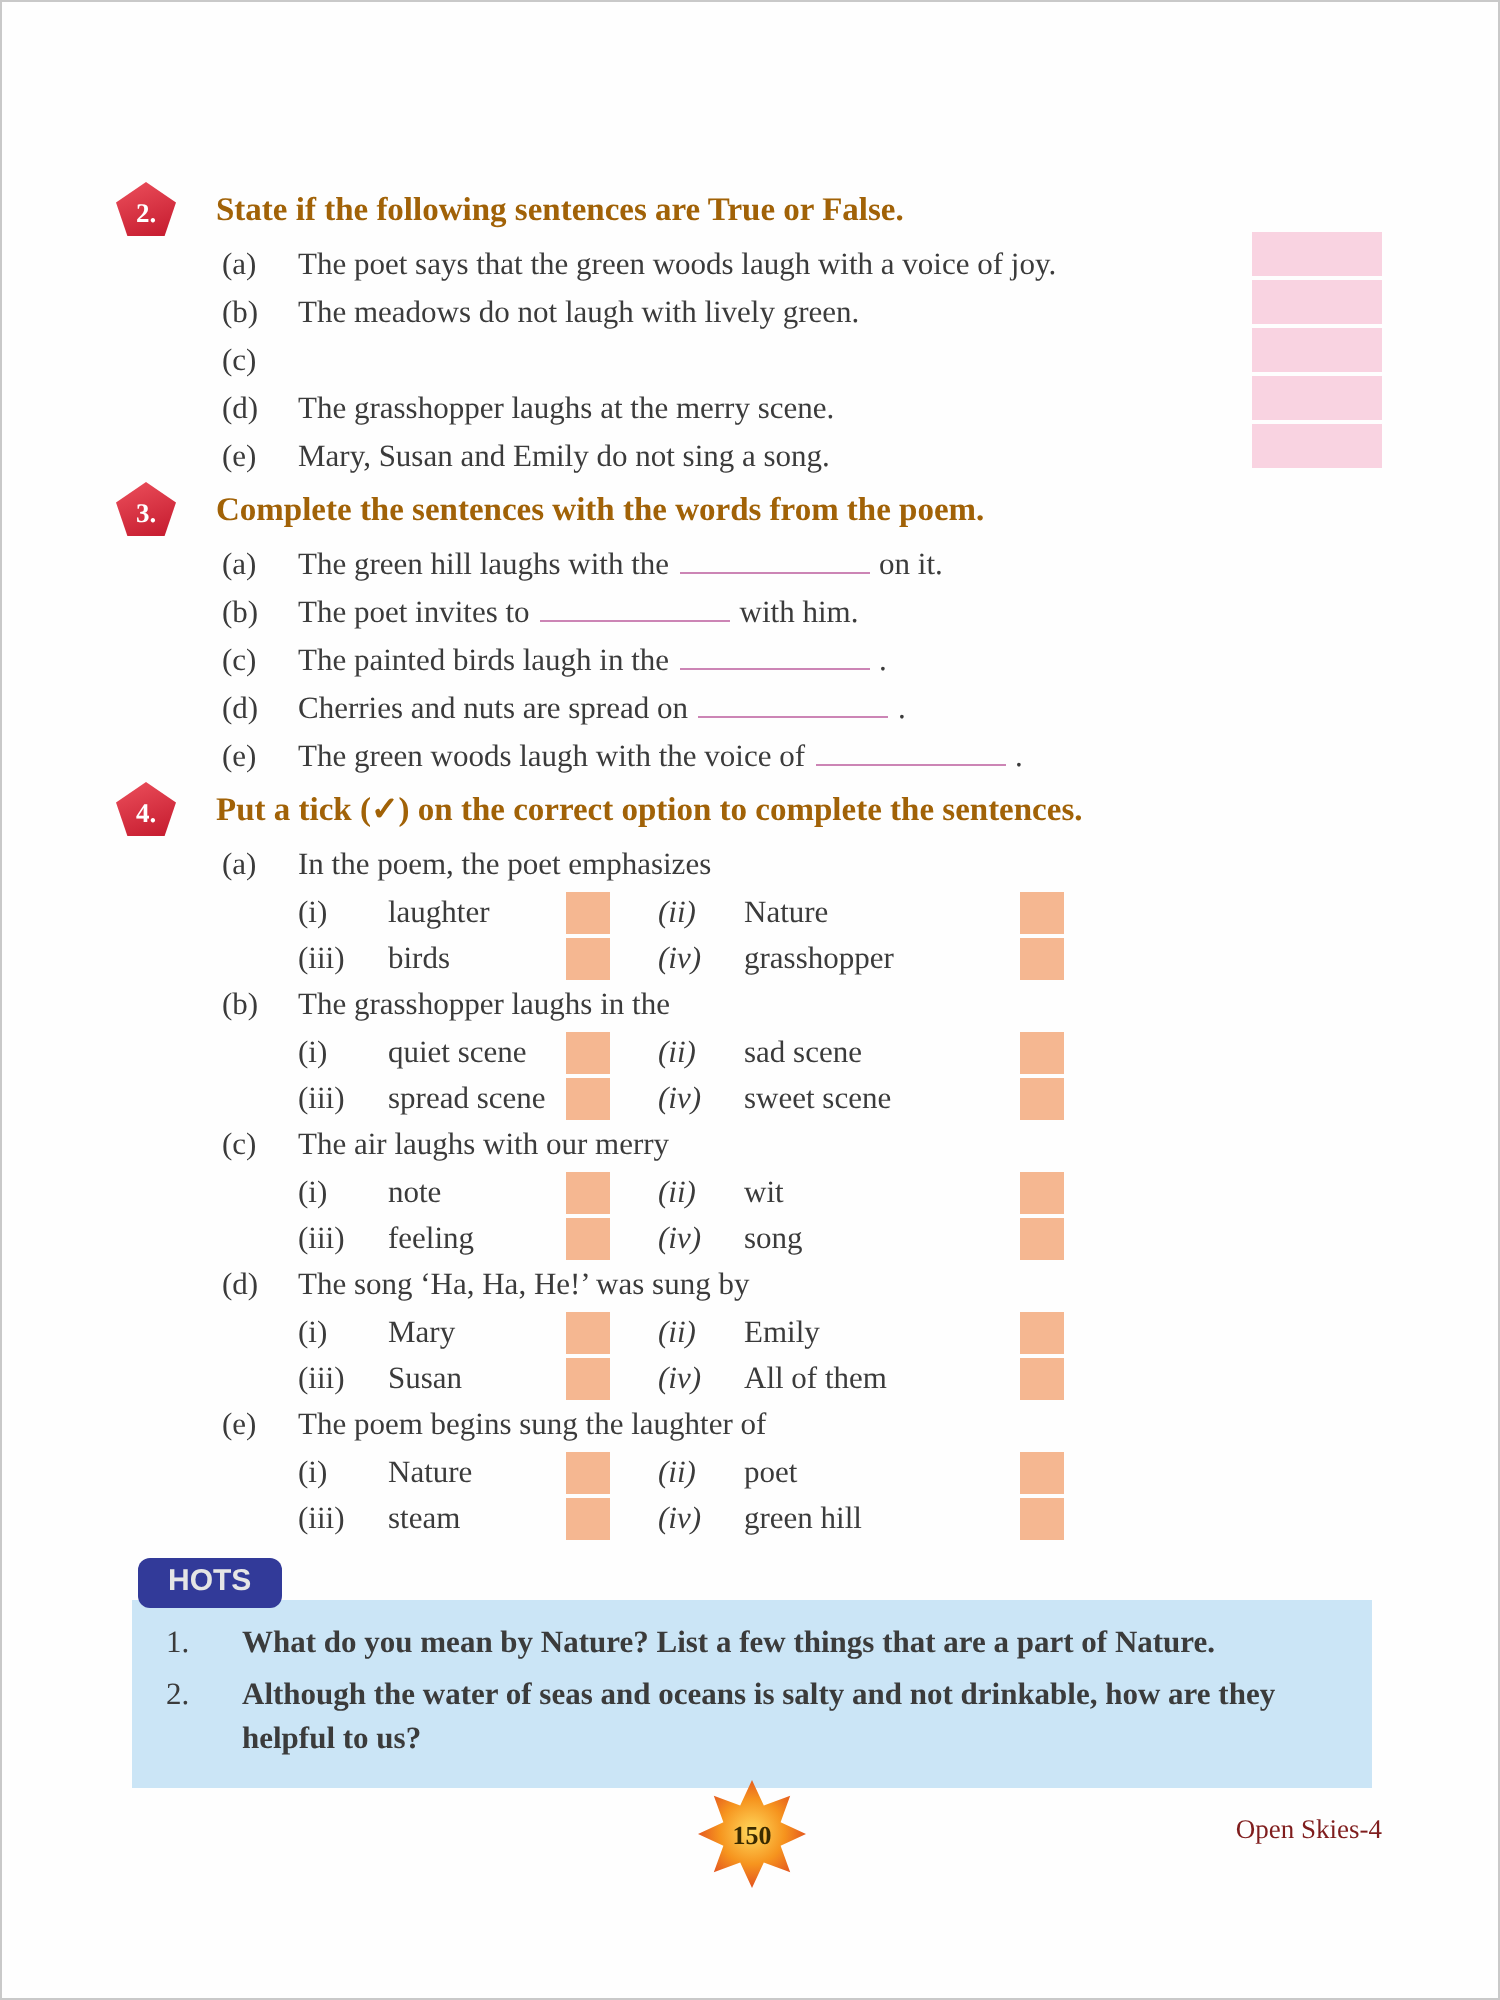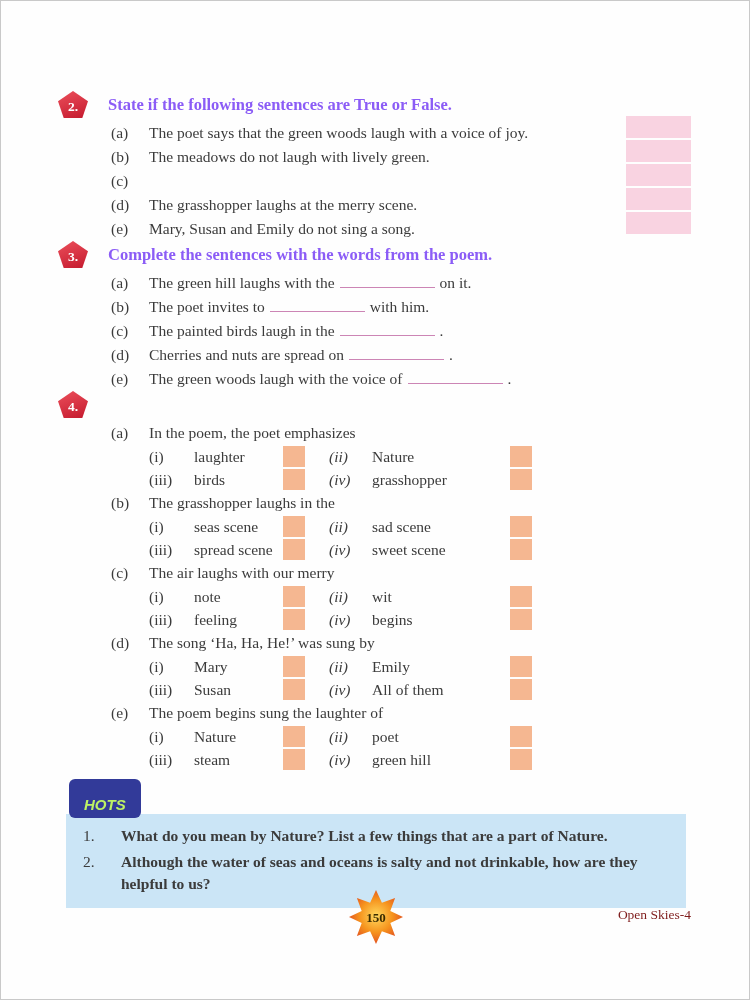--- a/index.html
+++ b/index.html
@@ -10,42 +10,42 @@
   }
   .content{position:absolute;left:0;top:90px;width:100%;}
   .q-head{display:flex;align-items:flex-start;padding-left:57px;height:28px;margin-bottom:2px;}
   .badge{
     width:30px;height:27px;flex:none;
     background:linear-gradient(160deg,#e84a57 10%,#c81f32 90%);
     clip-path:polygon(50% 0,100% 38%,81% 100%,19% 100%,0 38%);
     color:#ffffff;font-weight:bold;font-size:13.5px;
     display:flex;align-items:center;justify-content:center;padding-top:4px;box-sizing:border-box;
   }
-  .q-title{margin:0 0 0 20px;font-size:16.5px;line-height:27px;color:#8b5cf6;font-weight:bold;}
+  .q-title{margin:0 0 0 20px;font-size:16.5px;line-height:27px;color:#a16207;font-weight:bold;}
   .item{display:flex;padding-left:110px;line-height:24px;font-size:15.5px;}
   .item-label{width:38px;flex:none;}
   .item-text{flex:1;}
   .blank{
     display:inline-block;width:95px;height:13px;margin:0 5px;
     border-bottom:1.4px solid #cc85b5;vertical-align:baseline;
   }
   .answers{position:absolute;left:625px;top:115px;width:65px;display:flex;flex-direction:column;gap:2px;}
   .answer-box{height:22px;background:#f9d3e1;}
   .mcq-stem{height:24px;}
   .opt-row{display:flex;align-items:center;padding-left:148px;height:23px;font-size:15.5px;}
   .opt-num{width:45px;flex:none;}
   .opt-num2{width:43px;flex:none;margin-left:24px;font-style:italic;}
   .opt-text1{width:89px;flex:none;}
   .opt-text2{width:138px;flex:none;}
   .tick-box{width:22px;height:21px;background:#f5b791;flex:none;}
   .hots{position:absolute;left:65px;top:778px;width:620px;}
   .hots-badge{
     position:relative;z-index:2;display:inline-block;margin-left:3px;margin-bottom:-4px;
-    background:#323a99;color:#bef264;border-radius:6px;padding:17px 15px 5px 15px;
-    font-family:"Liberation Sans",sans-serif;font-style:italic;font-weight:bold;font-size:15px;
+    background:#323a99;color:#e5e5e5;border-radius:6px;padding:3px 15px 5px 15px;
+    font-family:"Liberation Sans",sans-serif;font-weight:bold;font-size:15px;
   }
   .hots-box{position:relative;background:#cbe5f6;padding:11px 15px 9px 15px;box-sizing:border-box;min-height:80px;}
   .hots-item{display:flex;font-size:15.5px;line-height:22px;margin-bottom:4px;}
   .hots-num{width:38px;flex:none;padding-left:2px;}
   .hots-text{flex:1;font-weight:bold;}
   .footer-star{position:absolute;left:347px;top:888px;width:56px;height:56px;}
   .book-title{position:absolute;right:58px;top:906px;font-size:13.5px;color:#7f1d1d;}
 </style>
 </head>
 <body>
@@ -113,20 +113,21 @@
           <span class="item-text"><span>The green woods laugh with the voice of</span><span class="blank"></span><span>.</span></span>
         </div>
       </div>
     </section>
 
     <section>
       <div class="q-head">
         <span class="badge">
           <span>4.</span>
         </span>
+        <h2 class="q-title">Put a tick (✓) on the correct option to complete the sentences.</h2>
       </div>
 
       <div>
         <div class="item mcq-stem">
           <span class="item-label">(a)</span>
           <span class="item-text">In the poem, the poet emphasizes</span>
         </div>
         <div class="opt-row">
           <span class="opt-num">(i)</span>
           <span class="opt-text1">laughter</span>
@@ -145,21 +146,21 @@
         </div>
       </div>
 
       <div>
         <div class="item mcq-stem">
           <span class="item-label">(b)</span>
           <span class="item-text">The grasshopper laughs in the</span>
         </div>
         <div class="opt-row">
           <span class="opt-num">(i)</span>
-          <span class="opt-text1">seas scene</span>
+          <span class="opt-text1">quiet scene</span>
           <span class="tick-box"></span>
           <span class="opt-num2">(ii)</span>
           <span class="opt-text2">sad scene</span>
           <span class="tick-box"></span>
         </div>
         <div class="opt-row">
           <span class="opt-num">(iii)</span>
           <span class="opt-text1">spread scene</span>
           <span class="tick-box"></span>
           <span class="opt-num2">(iv)</span>
@@ -179,21 +180,21 @@
           <span class="tick-box"></span>
           <span class="opt-num2">(ii)</span>
           <span class="opt-text2">wit</span>
           <span class="tick-box"></span>
         </div>
         <div class="opt-row">
           <span class="opt-num">(iii)</span>
           <span class="opt-text1">feeling</span>
           <span class="tick-box"></span>
           <span class="opt-num2">(iv)</span>
-          <span class="opt-text2">begins</span>
+          <span class="opt-text2">song</span>
           <span class="tick-box"></span>
         </div>
       </div>
 
       <div>
         <div class="item mcq-stem">
           <span class="item-label">(d)</span>
           <span class="item-text">The song ‘Ha, Ha, He!’ was sung by</span>
         </div>
         <div class="opt-row">

